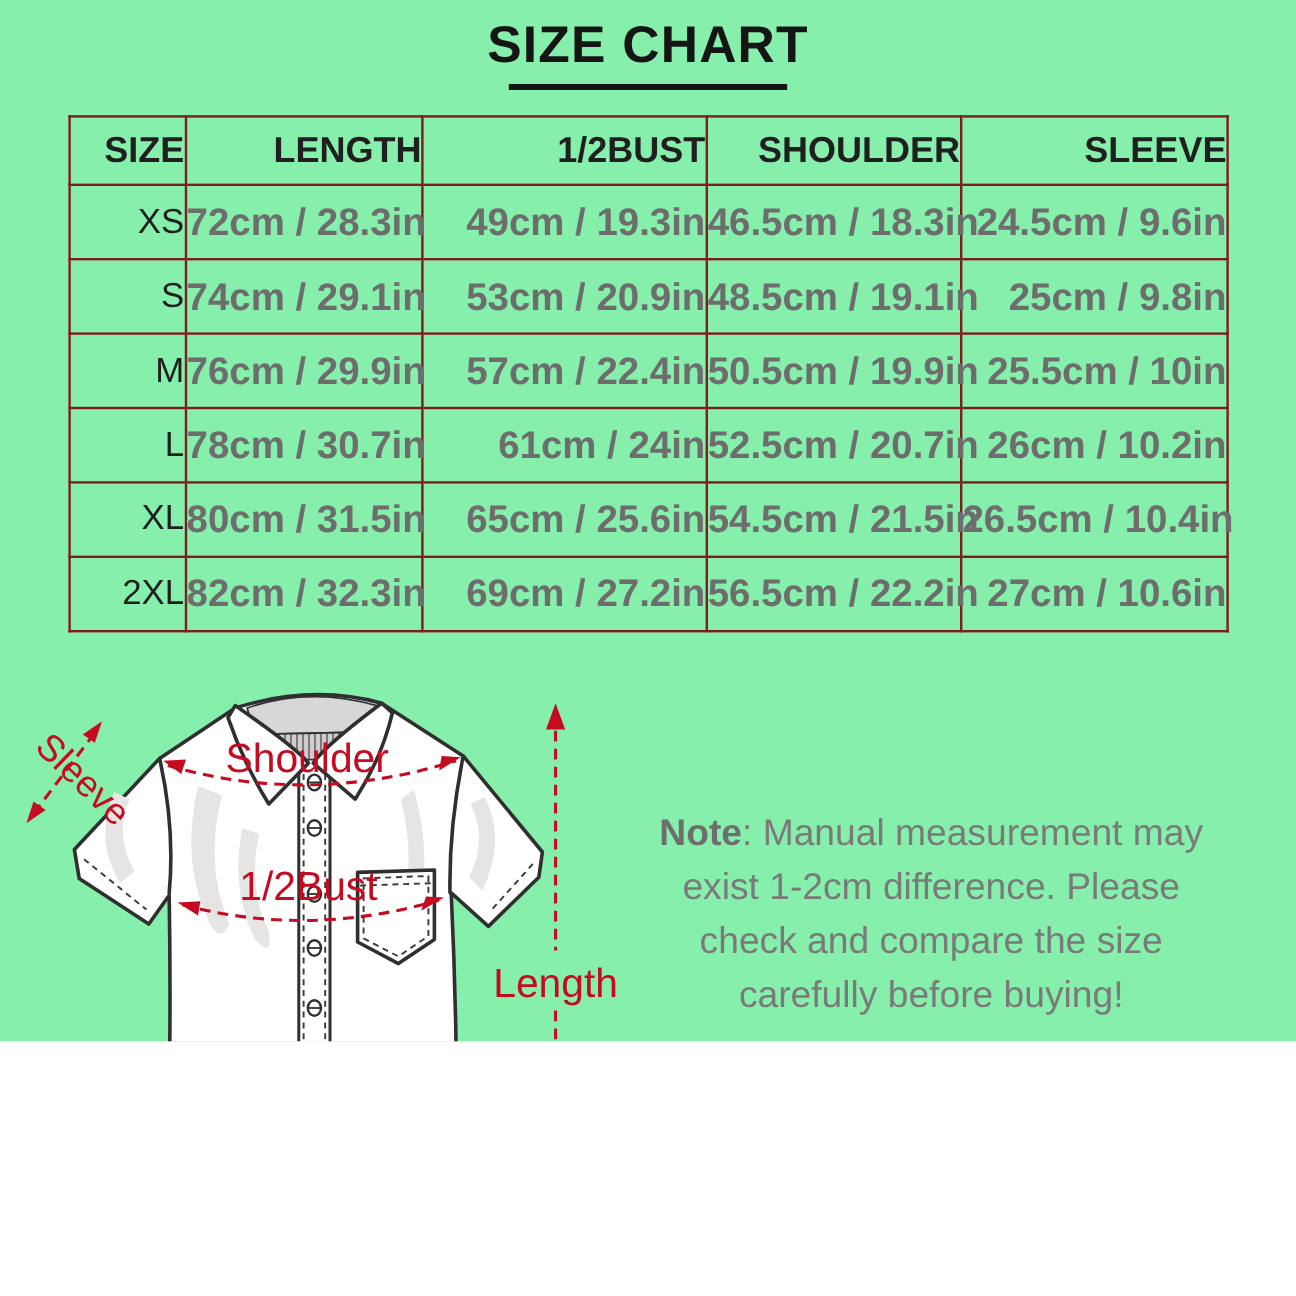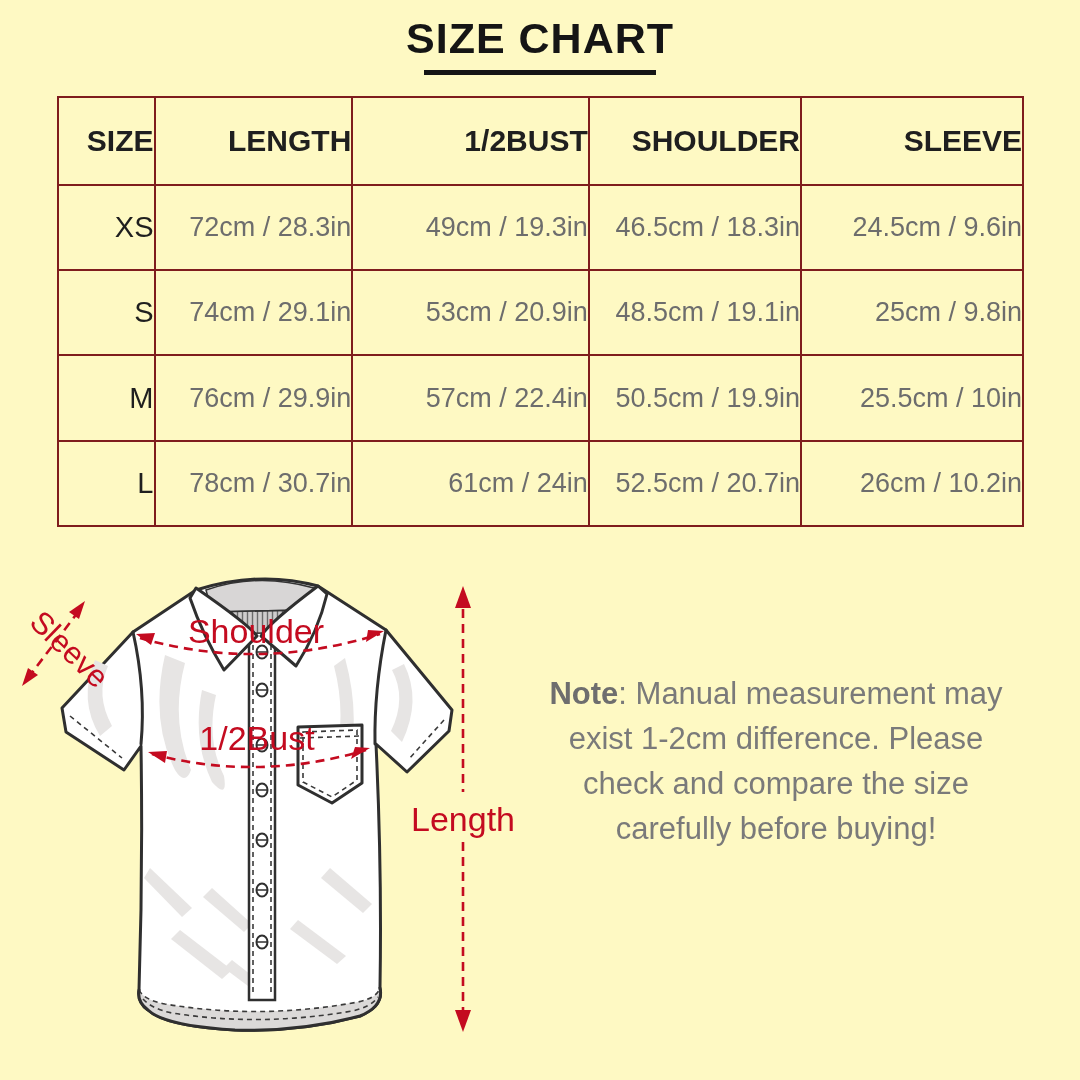--- a/index.html
+++ b/index.html
@@ -1,29 +1,29 @@
 <!DOCTYPE html>
 <html><head>
 <meta charset="utf-8">
 <style>
   html,body{margin:0;padding:0;background:#fff;}
-  .canvas{position:relative;width:1080px;height:1080px;background:#fef9c3;overflow:hidden;
+  .canvas{position:relative;width:1080px;height:868px;background:#86efac;overflow:hidden;
           font-family:"Liberation Sans",sans-serif;}
   
   .title-wrap{position:absolute;left:0;top:16px;width:100%;text-align:center;}
   .title{font-size:43px;font-weight:bold;color:#151515;letter-spacing:1px;line-height:1.05;}
   .title-underline{width:232px;height:5px;background:#151515;margin:9px auto 0 auto;}
   
   .table-wrap{position:absolute;left:57px;top:96px;width:967px;height:431px;}
   table.size-chart{border-collapse:collapse;width:100%;height:100%;table-layout:fixed;}
   table.size-chart th,table.size-chart td{
     border:2px solid #7f1d1d;text-align:right;vertical-align:middle;
     white-space:nowrap;overflow:visible;padding:0;}
   table.size-chart th{font-size:30px;font-weight:bold;color:#1f1f1f;letter-spacing:0px;}
-  table.size-chart td{font-size:27px;color:#6d6d6d;font-weight:normal;}
+  table.size-chart td{font-size:32px;color:#6d6d6d;font-weight:bold;}
   table.size-chart td.size-col{font-size:29px;color:#1f1f1f;font-weight:normal;}
   
   .note{position:absolute;left:537px;top:672px;width:478px;
         font-size:31px;line-height:1.45;color:#7a7a7a;text-align:center;}
   .note b{font-weight:bold;color:#6e6e6e;}
   
   .shirt-svg{position:absolute;left:0;top:540px;}
   .outline{fill:none;stroke:#2f2f2f;stroke-width:3;stroke-linejoin:round;stroke-linecap:round;}
   .fillwhite{fill:#ffffff;stroke:#2f2f2f;stroke-width:3;stroke-linejoin:round;}
   .seam{fill:none;stroke:#3a3a3a;stroke-width:1.6;stroke-dasharray:5 4;}
@@ -78,20 +78,34 @@
         <td>50.5cm / 19.9in</td>
         <td>25.5cm / 10in</td>
       </tr>
       <tr>
         <td class="size-col">L</td>
         <td>78cm / 30.7in</td>
         <td>61cm / 24in</td>
         <td>52.5cm / 20.7in</td>
         <td>26cm / 10.2in</td>
       </tr>
+      <tr>
+        <td class="size-col">XL</td>
+        <td>80cm / 31.5in</td>
+        <td>65cm / 25.6in</td>
+        <td>54.5cm / 21.5in</td>
+        <td>26.5cm / 10.4in</td>
+      </tr>
+      <tr>
+        <td class="size-col">2XL</td>
+        <td>82cm / 32.3in</td>
+        <td>69cm / 27.2in</td>
+        <td>56.5cm / 22.2in</td>
+        <td>27cm / 10.6in</td>
+      </tr>
     </tbody>
       </table>
   </div>
 
   <svg class="shirt-svg" width="540" height="540" viewBox="0 0 540 540" xmlns="http://www.w3.org/2000/svg">
     <defs>
       <pattern id="collarHatch" width="5" height="20" patternUnits="userSpaceOnUse">
         <rect width="5" height="20" fill="#cfcdcd"></rect>
         <line x1="2.5" y1="0" x2="2.5" y2="20" stroke="#6b6b6b" stroke-width="1.4"></line>
       </pattern>

